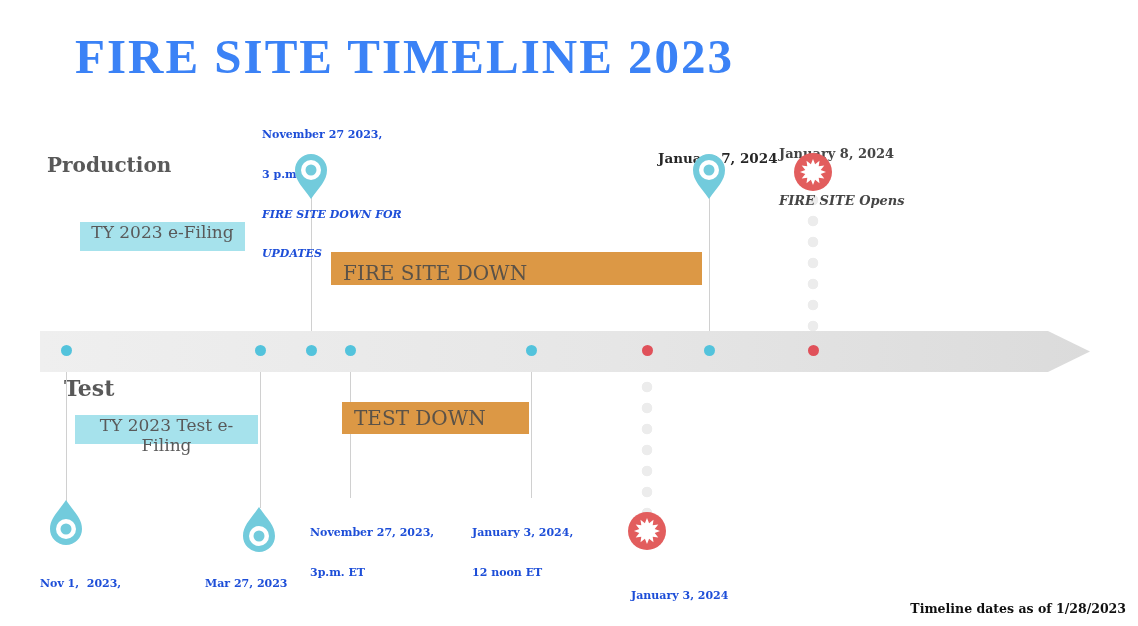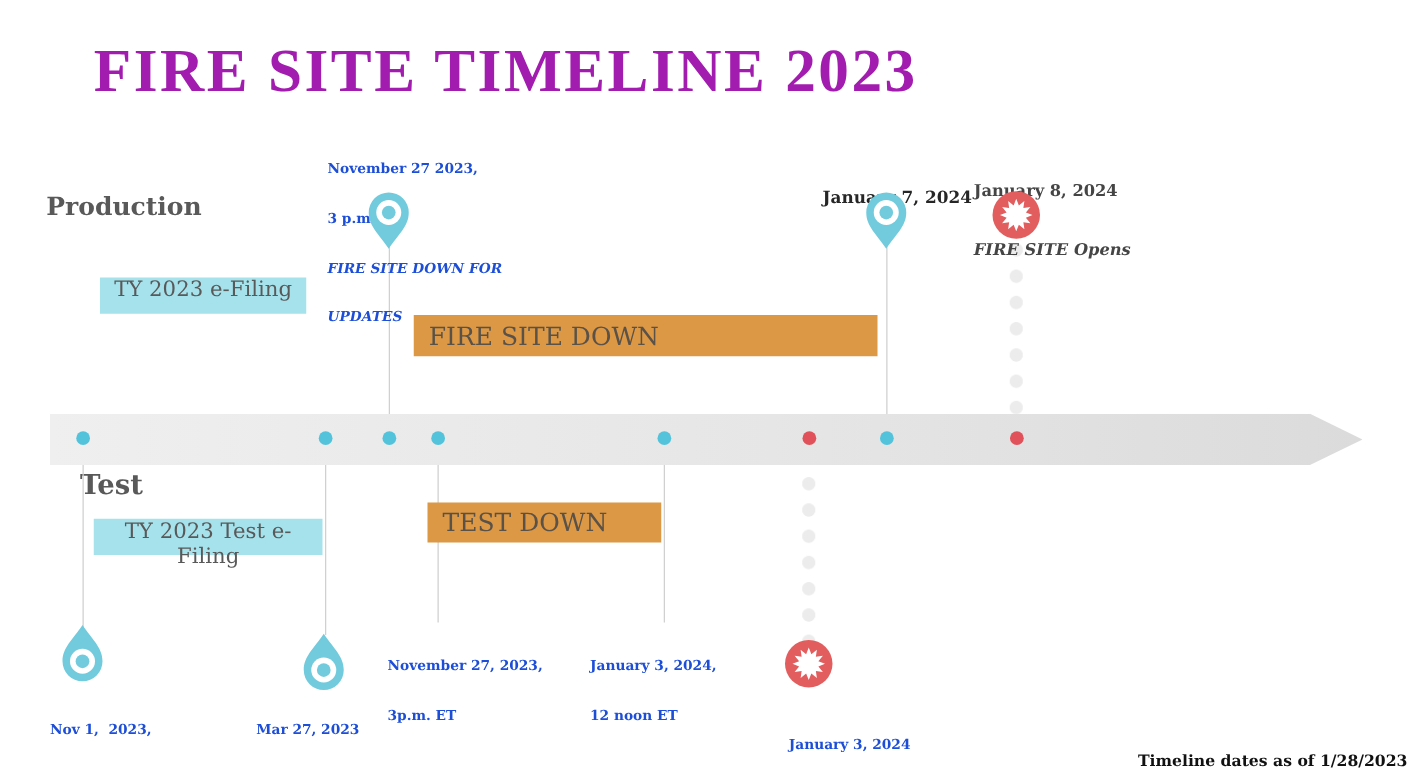--- a/index.html
+++ b/index.html
@@ -3,24 +3,24 @@
 <meta charset="utf-8">
 <style>
   html,body{margin:0;padding:0;background:#fff;}
   .stage{
     position:relative;width:1138px;height:626px;background:#ffffff;overflow:hidden;
     font-family:"DejaVu Serif","Liberation Serif",serif;
   }
   .abs{position:absolute;}
   .slide-title{
     left:75px;top:28px;font-family:"Liberation Serif",serif;font-weight:bold;
-    font-size:49px;letter-spacing:2px;color:#a21caf;white-space:nowrap;
+    font-size:49px;letter-spacing:2px;color:#3b82f6;white-space:nowrap;
   }
   .lane-label{font-weight:bold;color:#595959;}
-  .lane-label.production{left:37px;top:153px;font-size:20px;}
+  .lane-label.production{left:47px;top:153px;font-size:20px;}
   .lane-label.test{left:64px;top:375px;font-size:22px;}
   .annot{font-size:11px;font-weight:bold;color:#1d4ed8;line-height:1.2;white-space:pre-wrap;}
   .annot .it{font-style:italic;}
   .annot.dark{color:#262626;font-size:13.5px;}
   .annot.jan8{color:#454545;font-size:13px;}
   .cyan-box{
     background:#A6E2EC;color:#595959;font-size:17px;text-align:center;
     display:flex;align-items:flex-start;justify-content:center;
   }
   .orange-box{
@@ -94,21 +94,21 @@
 
   <svg class="abs" style="left:793px;top:152px;" width="40" height="40" viewBox="0 0 40 40">
     <circle cx="20" cy="20" r="19" fill="#E25D5D"></circle>
     <polygon fill="#ffffff" points="33,20 27.7,22.1 31.3,26.5 25.7,25.7 26.5,31.3 22.1,27.7 20,33 17.9,27.7 13.5,31.3 14.3,25.7 8.7,26.5 12.3,22.1 7,20 12.3,17.9 8.7,13.5 14.3,14.3 13.5,8.7 17.9,12.3 20,7 22.1,12.3 26.5,8.7 25.7,14.3 31.3,13.5 27.7,17.9"></polygon>
   </svg>
 
   <div class="abs cyan-box" style="left:80px;top:222px;width:165px;height:29px;">
     <span>TY 2023 e-Filing</span>
   </div>
 
-  <div class="abs orange-box" style="left:331px;top:252px;width:371px;height:33px;">
+  <div class="abs orange-box" style="left:331px;top:252px;width:371px;height:33px;align-items:flex-end;">
     <span>FIRE SITE DOWN</span>
   </div>
 
   <div class="abs timeline-band"></div>
 
   <div class="abs tdot teal" style="left:61px;"></div>
   <div class="abs tdot teal" style="left:255px;"></div>
   <div class="abs tdot teal" style="left:306px;"></div>
   <div class="abs tdot teal" style="left:345px;"></div>
   <div class="abs tdot teal" style="left:526px;"></div>

